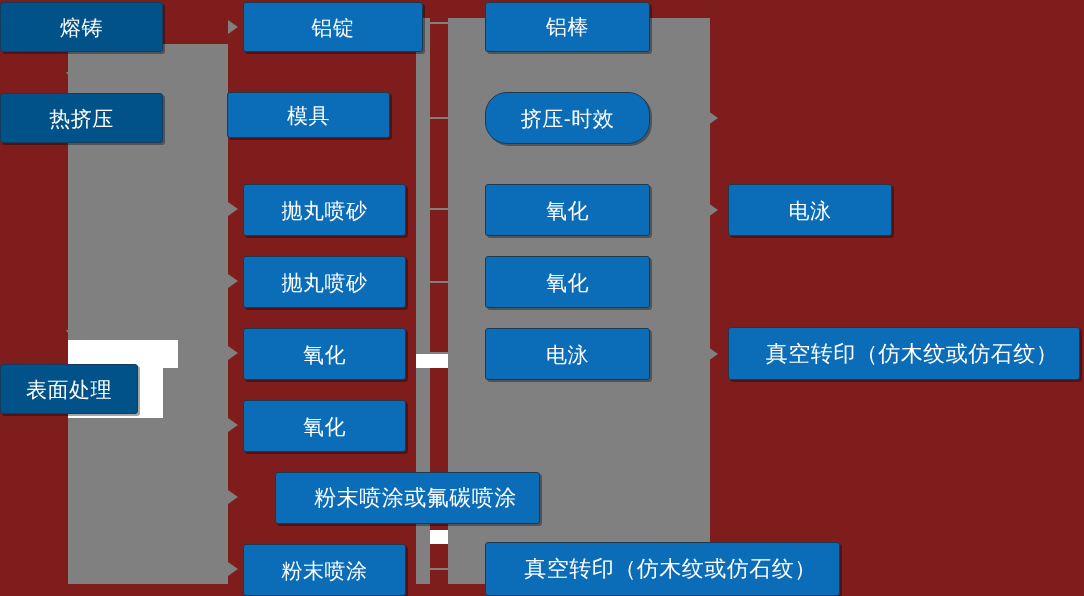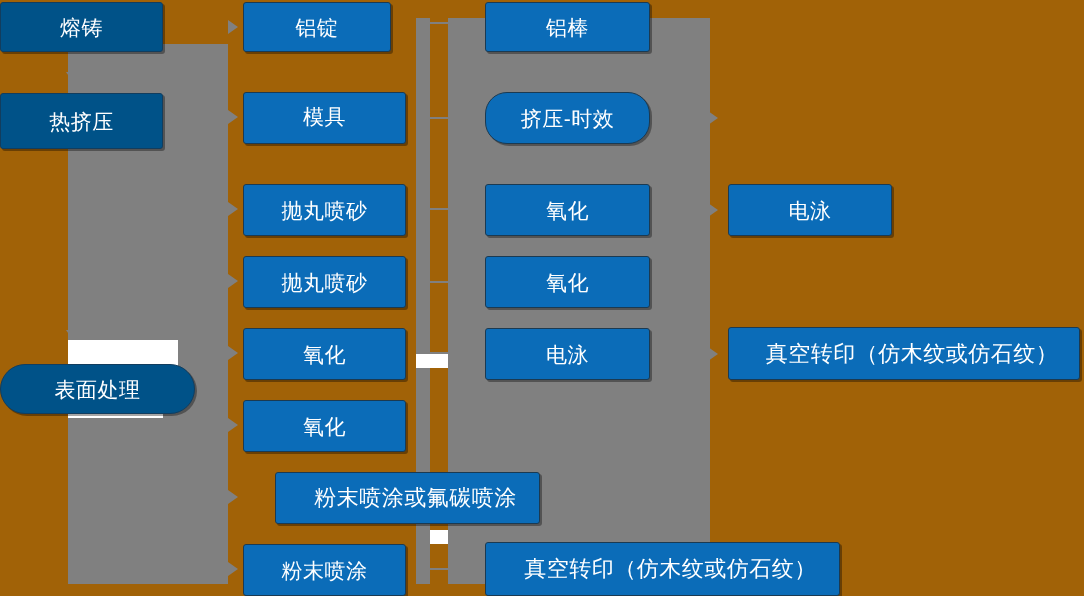--- a/index.html
+++ b/index.html
@@ -4,21 +4,21 @@
 <style>
   html,body{margin:0;padding:0;background:#ffffff;}
   body{
     font-family:"Liberation Sans","DejaVu Sans",sans-serif;
     -webkit-font-smoothing:antialiased;
   }
   #canvas{
     position:relative;
     width:1084px;
     height:596px;
-    background:#a16207;
+    background:#7f1d1d;
     overflow:hidden;
   }
 
   
   .band{
     position:absolute;
     background:#808080;
     z-index:1;
   }
   
@@ -129,33 +129,33 @@
   <div class="gap" style="left:430px; top:530px; width:18px; height:14px;"></div>
 
   <div class="arrow" style="left:708px; top:111px;"></div>
   <div class="arrow" style="left:708px; top:203px;"></div>
   <div class="arrow" style="left:708px; top:347px;"></div>
 
   <div class="node dark" style="left:0px; top:2px; width:163px; height:50px;">
     <span>熔铸</span>
   </div>
 
-  <div class="node dark" style="left:0px; top:93px; width:163px; height:56px;">
+  <div class="node dark" style="left:0px; top:93px; width:163px; height:50px;">
     <span>热挤压</span>
   </div>
 
-  <div class="node dark" style="left:0px; top:364px; width:195px; height:50px;border-radius:25px;">
+  <div class="node dark" style="left:0px; top:364px; width:138px; height:50px;">
     <span>表面处理</span>
   </div>
 
-  <div class="node mid" style="left:243px; top:2px; width:148px; height:50px;">
+  <div class="node mid" style="left:243px; top:2px; width:180px; height:50px;">
     <span>铝锭</span>
   </div>
 
-  <div class="node mid" style="left:243px; top:92px; width:163px; height:52px;font-family:Liberation Mono, monospace;">
+  <div class="node mid" style="left:227px; top:92px; width:163px; height:46px;">
     <span>模具</span>
   </div>
 
   <div class="node mid" style="left:243px; top:184px; width:163px; height:52px;">
     <span>抛丸喷砂</span>
   </div>
 
   <div class="node mid" style="left:243px; top:256px; width:163px; height:52px;">
     <span>抛丸喷砂</span>
   </div>
@@ -169,21 +169,21 @@
   </div>
 
   <div class="node mid wide" style="left:243px; top:472px; width:265px; height:52px;margin-left:32px;">
     <span>粉末喷涂或氟碳喷涂</span>
   </div>
 
   <div class="node mid" style="left:243px; top:544px; width:163px; height:52px;">
     <span>粉末喷涂</span>
   </div>
 
-  <div class="node mid" style="left:485px; top:2px; width:165px; height:50px;">
+  <div class="node mid" style="left:485px; top:2px; width:165px; height:50px;font-family:Liberation Serif, serif;">
     <span>铝棒</span>
   </div>
 
   <div class="node mid" style="left:485px; top:92px; width:165px; height:52px;border-radius:22px;">
     <span>挤压-时效</span>
   </div>
 
   <div class="node mid" style="left:485px; top:184px; width:165px; height:52px;">
     <span>氧化</span>
   </div>

